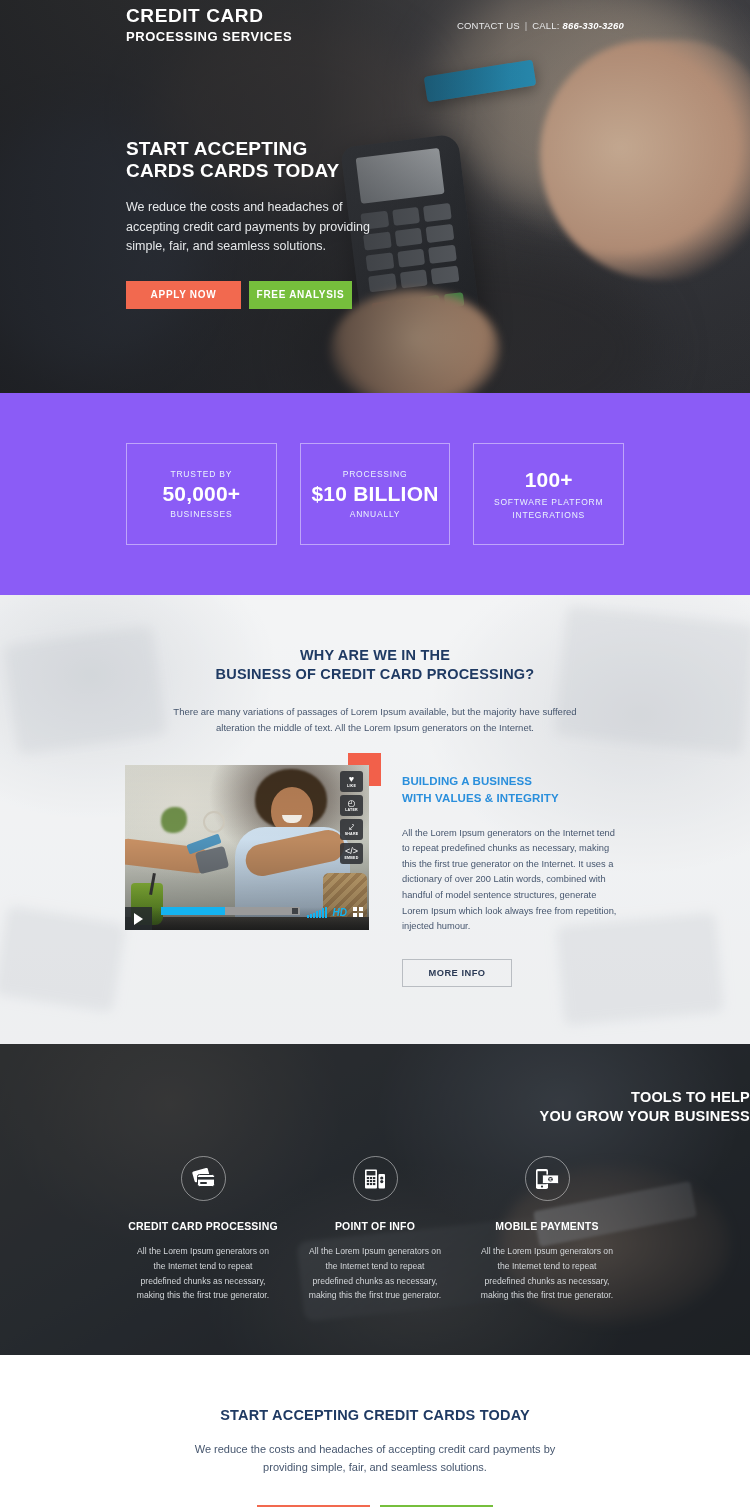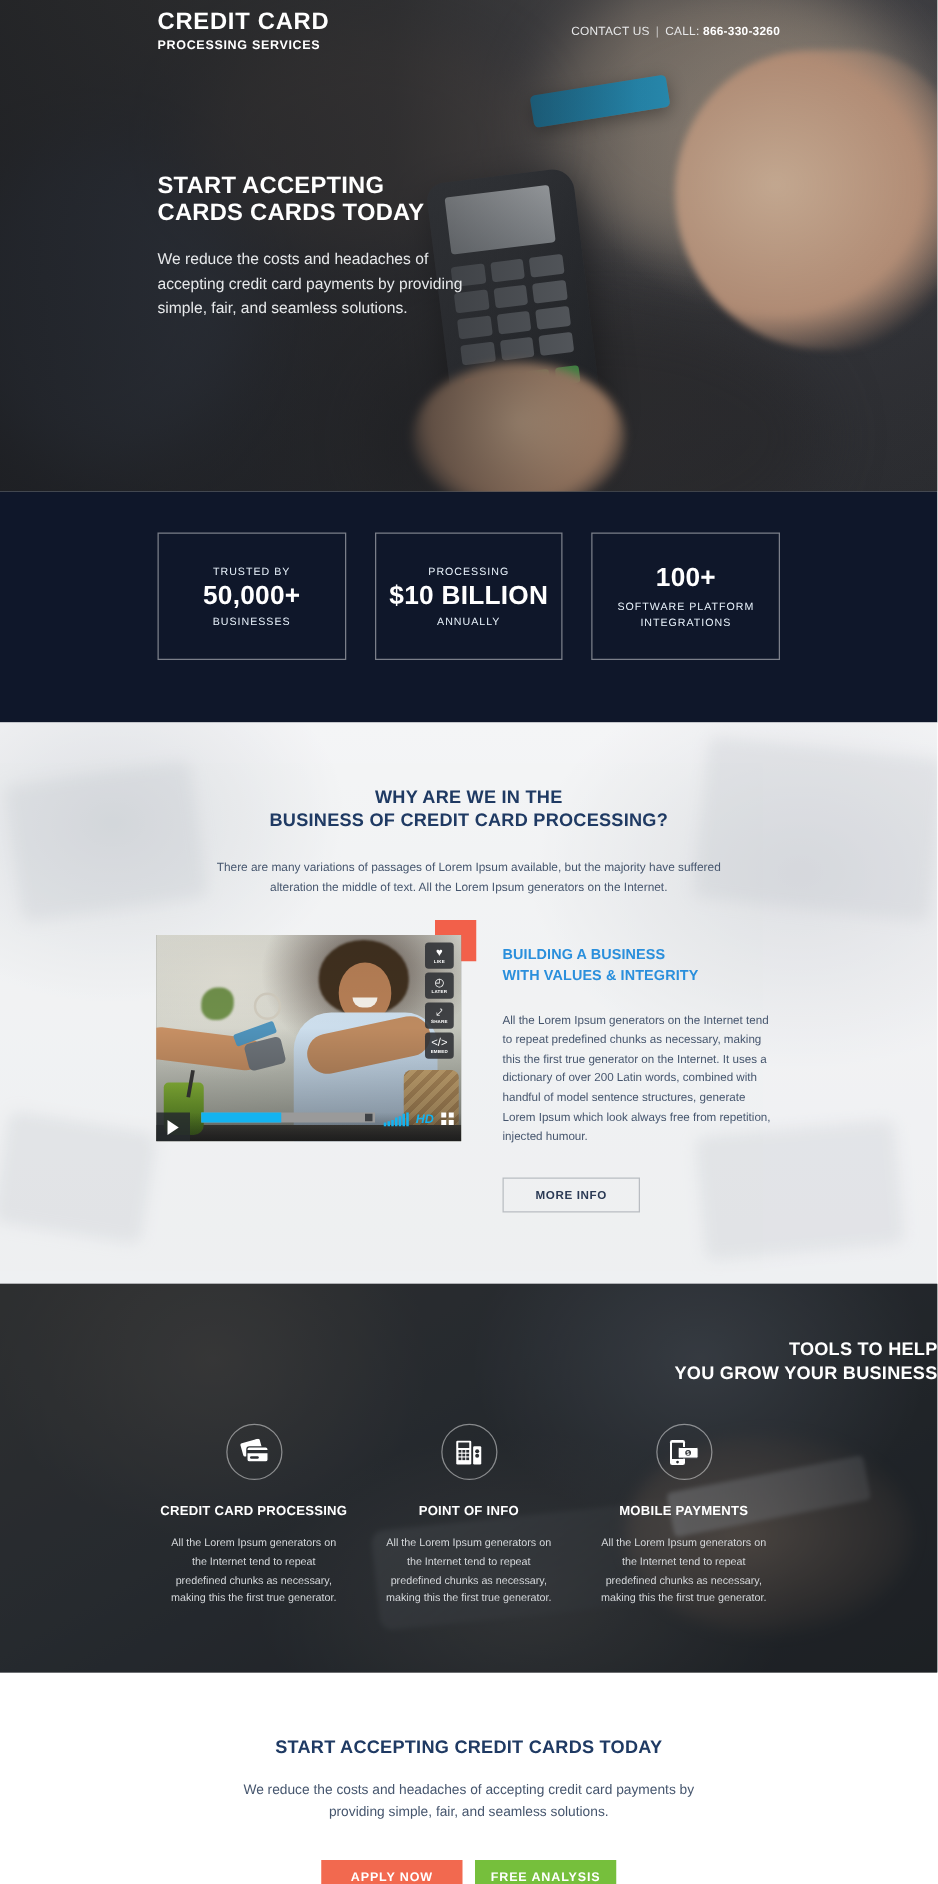--- a/index.html
+++ b/index.html
@@ -86,44 +86,44 @@
 
   .hero-head {
     position:absolute; left:0; right:0; top:0; height:50px; z-index:6;
     display:flex; align-items:center; justify-content:space-between;
     padding:0 126px;
   }
   .logo-main {
     color:#ffffff; font-size:19px; font-weight:bold; letter-spacing:.6px; line-height:1.05;
   }
   .logo-sub {
-    color:#fff; font-size:10px; font-weight:bold; letter-spacing:.55px; margin-top:3px;
+    color:#fff; font-size:13px; font-weight:bold; letter-spacing:.55px; margin-top:3px;
   }
   .contact { color:#e8e9ea; font-size:9.5px; letter-spacing:.2px; white-space:nowrap; }
-  .contact .phone { color:#ffffff; font-weight:bold; }
+  .contact .phone { color:#ffffff; font-weight:bold;font-style:italic; }
   .contact .sep { opacity:.7; margin:0 2px; }
 
   .hero-body { position:absolute; left:126px; top:138px; z-index:6; width:420px; }
   .hero-title {
     color:#fff; font-size:19px; font-weight:bold; line-height:1.17; letter-spacing:.2px;
   }
   .hero-sub {
     color:#e6e8ea; font-size:12.5px; line-height:1.55; margin-top:16px; max-width:250px;
   }
   .hero-btns { display:flex; gap:8px; margin-top:24px; }
   .btn {
     display:inline-flex; align-items:center; justify-content:center;
     font-size:10px; font-weight:bold; letter-spacing:.7px; color:#fff;
     border:none; cursor:pointer; font-family:inherit;
   }
   .btn-apply { background:#f2694f; width:115px; height:28px; }
   .btn-free  { background:#76bf3c; width:103px; height:28px; }
 
   
-  .stats { background:#0f172a; padding:33px 0 50px; }
+  .stats { background:#8b5cf6; padding:50px 0 50px; }
   .stats-inner { width:498px; margin:0 auto; display:flex; gap:23px; }
   .stat {
     flex:1; border:1px solid rgba(255,255,255,.45);
     height:102px; display:flex; flex-direction:column;
     align-items:center; justify-content:center; gap:3px;
   }
   .stat .small { color:#eaf4fd; font-size:8.5px; letter-spacing:.8px; font-weight:500; }
   .stat .big   { color:#fff; font-size:21px; font-weight:bold; letter-spacing:.2px; line-height:1.15; }
   .stat .big-top { margin-bottom:1px; }
 
@@ -410,20 +410,24 @@
         <span class="phone">866-330-3260</span>
       </div>
     </div>
 
     <div class="hero-body">
       <h1 class="hero-title">
         <span>START ACCEPTING</span><br>
         <span>CARDS CARDS TODAY</span>
       </h1>
       <p class="hero-sub">We reduce the costs and headaches of accepting credit card payments by providing simple, fair, and seamless solutions.</p>
+      <div class="hero-btns">
+        <button class="btn btn-apply">APPLY NOW</button>
+        <button class="btn btn-free">FREE ANALYSIS</button>
+      </div>
     </div>
   </section>
 
   <section class="stats">
     <div class="stats-inner">
       <div class="stat">
         <div class="small">TRUSTED BY</div>
         <div class="big">50,000+</div>
         <div class="small">BUSINESSES</div>
       </div>

